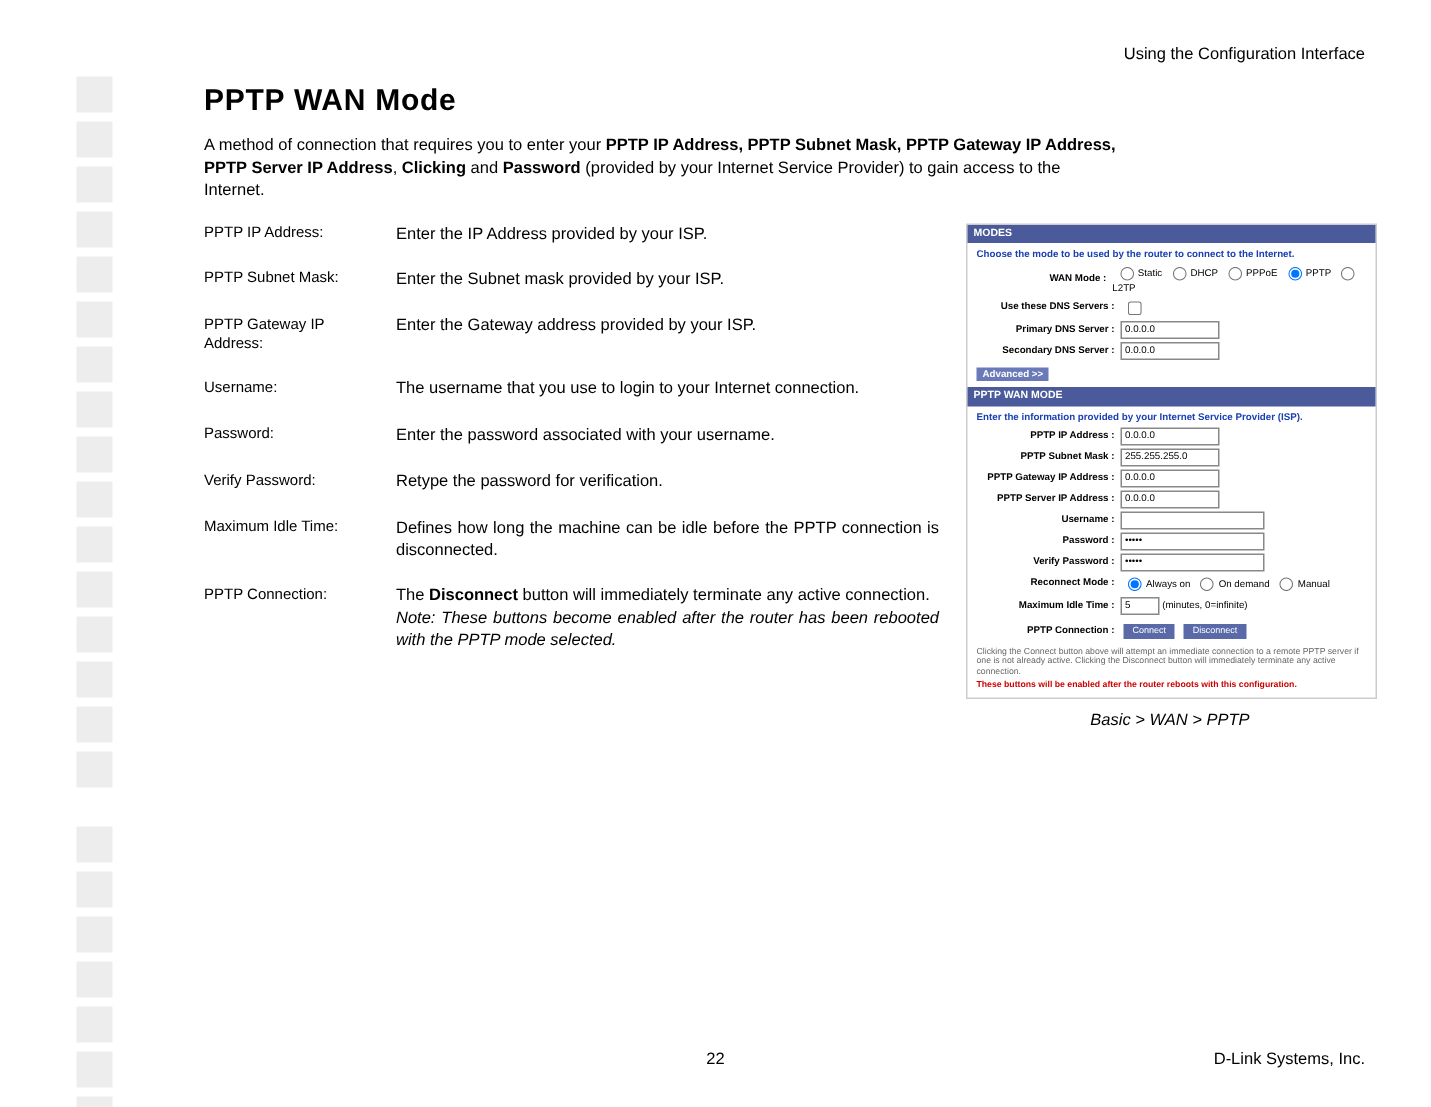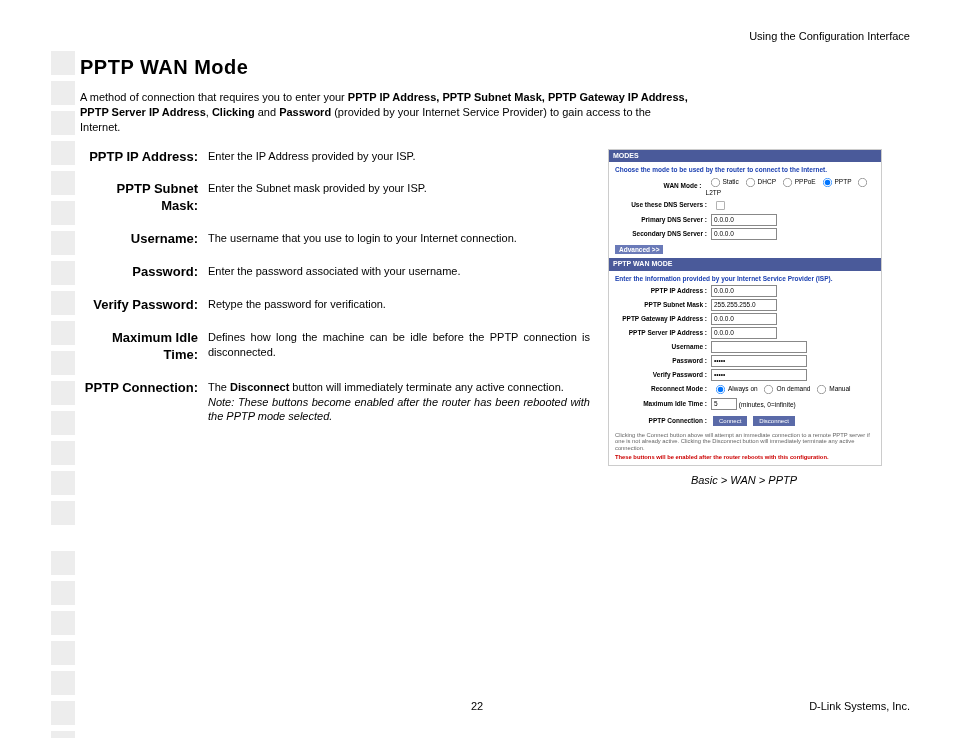--- a/index.html
+++ b/index.html
@@ -35,21 +35,21 @@
   .deco .gap { height: 20px; clear: both; }
 
   .header-right {
     position: absolute;
     right: 44px;
     top: 30px;
     font-size: 11px;
   }
 
   .content {
-    margin-left: 44px;   
+    margin-left: 100px;   
     margin-right: 0;
   }
 
   h1 {
     font-family: "Arial Black", Arial, sans-serif;
     font-size: 20px;
     letter-spacing: 0.5px;
     margin: 12px 0 6px 0;
   }
 
@@ -71,23 +71,23 @@
   .defs {
     width: 510px;
   }
   .row {
     display: flex;
     align-items: flex-start;
     margin-bottom: 16px;
   }
   .label {
     width: 118px;
-    text-align: right;
-    font-weight: bold;
-    font-size: 13px;
+    text-align: left;
+    font-weight: normal;
+    font-size: 10px;
     padding-right: 10px;
     line-height: 1.3;
   }
   .desc {
     flex: 1;
     font-size: 11px;
     line-height: 1.35;
     text-align: justify;
   }
   .desc .note { font-style: italic; }
@@ -205,20 +205,24 @@
     <div class="main-flex">
 
       <div class="defs">
         <div class="row">
             <div class="label">PPTP IP Address:</div>
             <div class="desc">Enter the IP Address provided by your ISP.</div>
           </div>
         <div class="row">
             <div class="label">PPTP Subnet Mask:</div>
             <div class="desc">Enter the Subnet mask provided by your ISP.</div>
+          </div>
+        <div class="row">
+            <div class="label">PPTP Gateway IP Address:</div>
+            <div class="desc">Enter the Gateway address provided by your ISP.</div>
           </div>
         <div class="row">
             <div class="label">Username:</div>
             <div class="desc">The username that you use to login to your Internet connection.</div>
           </div>
         <div class="row">
             <div class="label">Password:</div>
             <div class="desc">Enter the password associated with your username.</div>
           </div>
         <div class="row">

